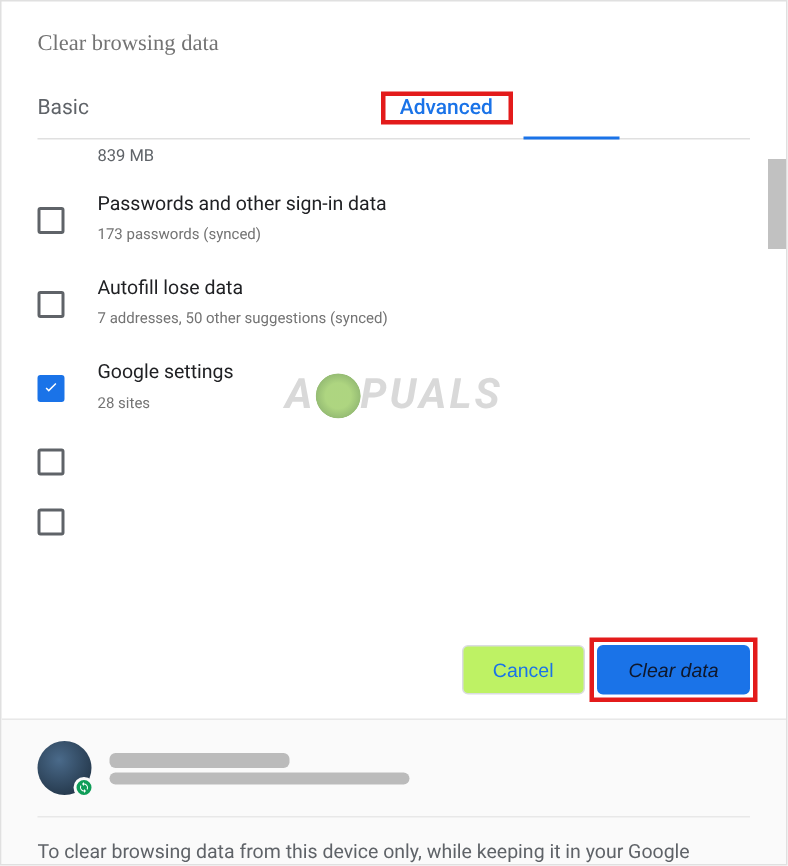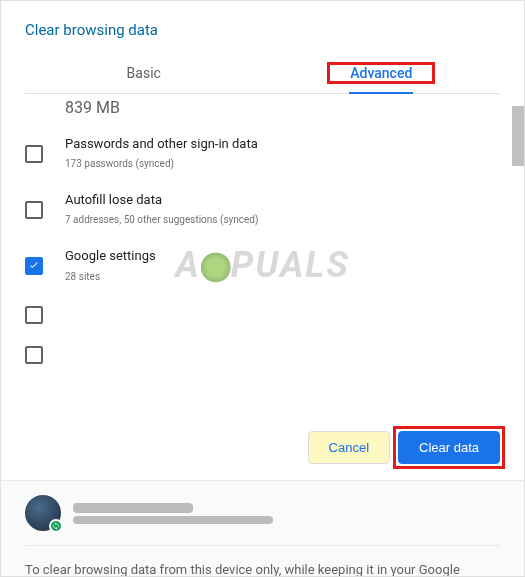--- a/index.html
+++ b/index.html
@@ -12,30 +12,31 @@
       overflow: hidden;
       position: relative;
       color: #202124;
     }
     .dialog-header {
       padding: 20px 24px 0 24px;
     }
     .dialog-title {
       font-size: 15px;
       font-weight: 400;
-      color: #0369a1;
+      color: #737373;
+      font-family: Liberation Serif, serif;
     }
     .tabs {
       display: flex;
       margin-top: 14px;
       border-bottom: 1px solid #e0e0e0;
     }
     .tab {
       flex: 1;
-      text-align: center;
+      text-align: left;
       padding: 12px 0;
       font-size: 14px;
       color: #5f6368;
       cursor: pointer;
     }
     .tab.active {
       color: #1a73e8;
       font-weight: 500;
       position: relative;
     }
@@ -46,32 +47,32 @@
       left: 50%;
       transform: translateX(-50%);
       width: 64px;
       height: 2px;
       background: #1a73e8;
     }
     .highlight-red {
       outline: 3px solid #e31b1b;
       outline-offset: -2px;
       display: inline-block;
-      padding: 2px 22px;
+      padding: 2px 12px;
       margin: -2px -8px;
     }
     .content-area {
       position: relative;
       height: 325px;
       overflow: hidden;
       padding: 0 24px;
     }
     .partial-item {
       padding: 4px 0 8px 40px;
-      font-size: 16px;
+      font-size: 11px;
       color: #5f6368;
     }
     .item {
       display: flex;
       align-items: center;
       padding: 10px 0;
     }
     .checkbox {
       width: 18px;
       height: 18px;
@@ -101,21 +102,21 @@
       font-size: 10px;
       color: #737373;
       line-height: 1.4;
       margin-top: 4px;
     }
     .watermark {
       position: absolute;
       top: 50%;
       left: 50%;
       transform: translate(-50%, -30%);
-      font-size: 36px;
+      font-size: 28px;
       font-weight: 700;
       color: rgba(120,120,120,0.28);
       letter-spacing: 2px;
       pointer-events: none;
       font-style: italic;
       white-space: nowrap;
     }
     .watermark .logo {
       display: inline-block;
       width: 30px;
@@ -140,28 +141,29 @@
       gap: 8px;
     }
     .btn {
       padding: 8px 20px;
       font-size: 13px;
       border-radius: 4px;
       cursor: pointer;
       font-weight: 500;
     }
     .btn-cancel {
-      background: #fef9c3;
+      background: #bef264;
       border: 1px solid #dadce0;
       color: #1a73e8;
     }
     .btn-primary {
       background: #1a73e8;
       border: 1px solid #1a73e8;
-      color: #ffffff;
+      color: #0f172a;
+      font-style: italic;
     }
     .btn-highlight-wrap {
       outline: 3px solid #e31b1b;
       outline-offset: 2px;
       display: inline-block;
     }
     .footer {
       border-top: 1px solid #e8e8e8;
       background: #fafafa;
       padding: 14px 24px 18px 24px;

